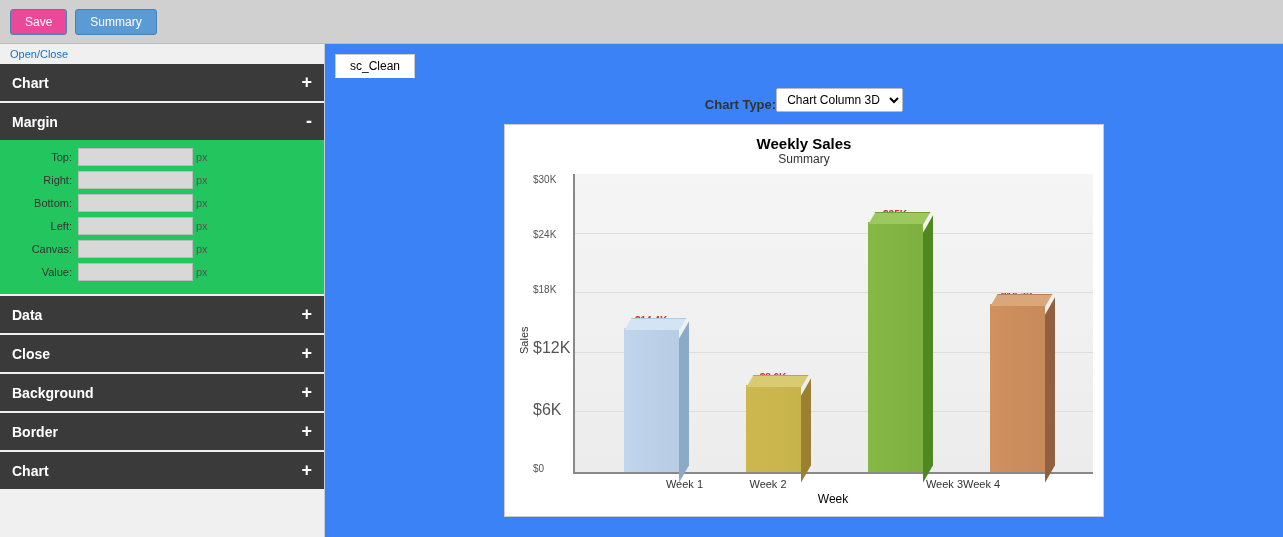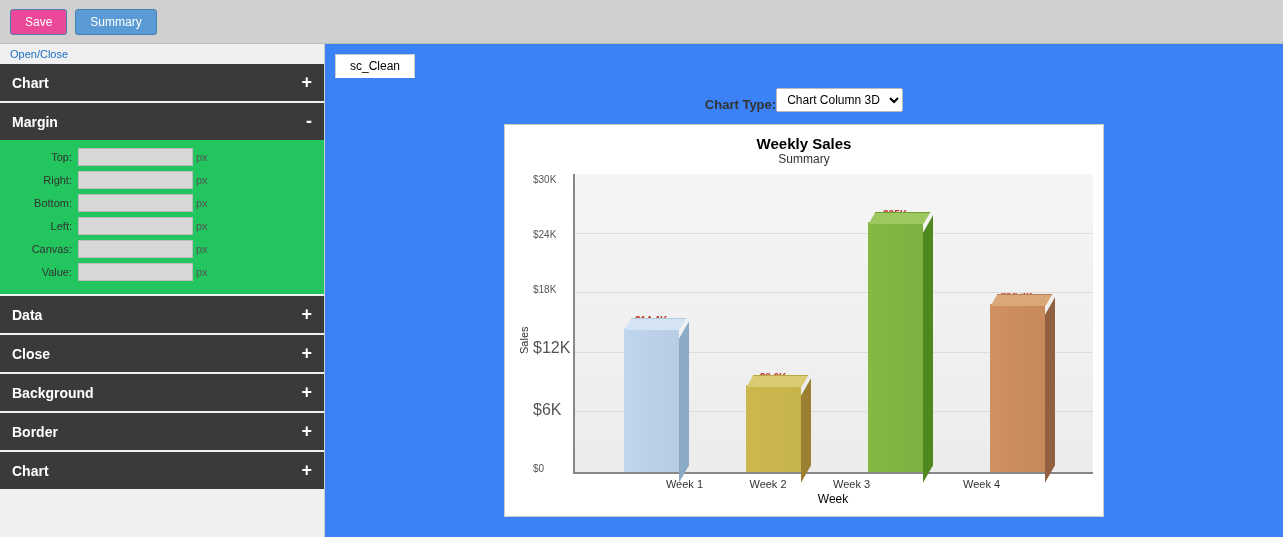--- a/index.html
+++ b/index.html
@@ -264,21 +264,21 @@
                   <div style="width:55px; height:168px; background:linear-gradient(to right, #d09060, #c88a5a);"></div>
                 </div>
               </div>
 
             </div>
           </div>
 
           <div style="display:flex; margin-left:40px; padding-top:4px;">
             <span style="flex:1; text-align:right; font-size:11px; color:#333;">Week 1</span>
             <span style="flex:1; text-align:center; font-size:11px; color:#333;">Week 2</span>
-            <span style="flex:1; text-align:left; font-size:11px; color:#333;">Week 3</span>
+            <span style="flex:1; text-align:right; font-size:11px; color:#333;">Week 3</span>
             <span style="flex:1; font-size:11px; color:#333;">Week 4</span>
           </div>
 
           <div style="text-align:center; font-size:12px; font-weight:normal; margin-top:2px; margin-left:40px;">Week</div>
         </div>
       </div>
     </div>
   </div>
 </div>
 

